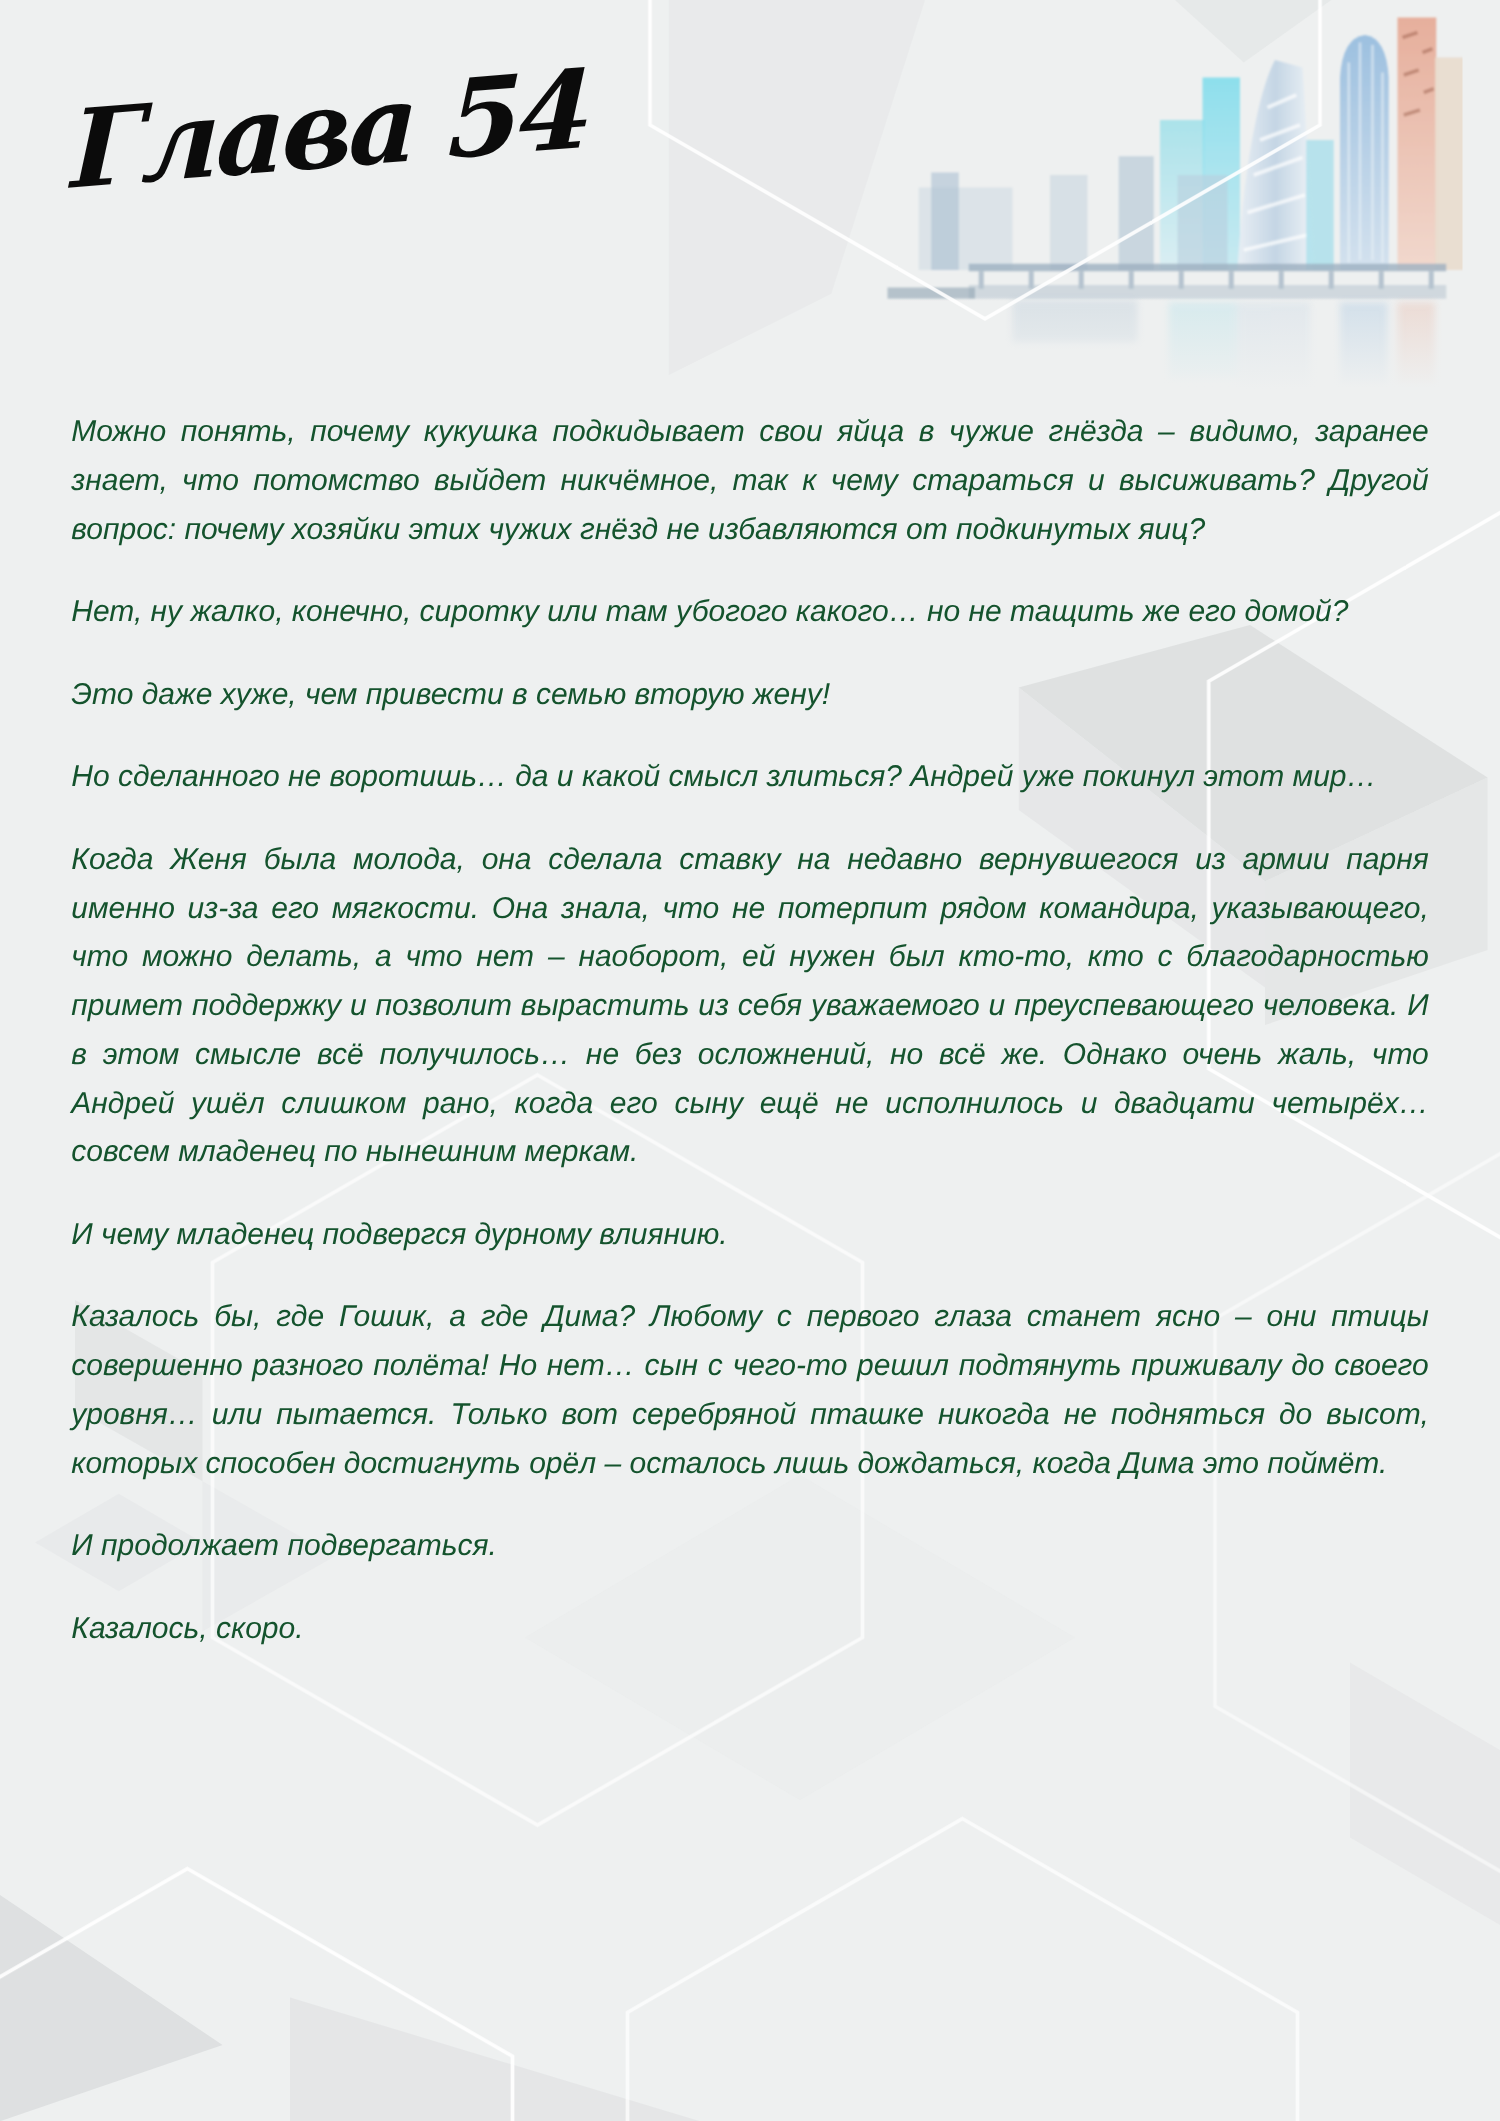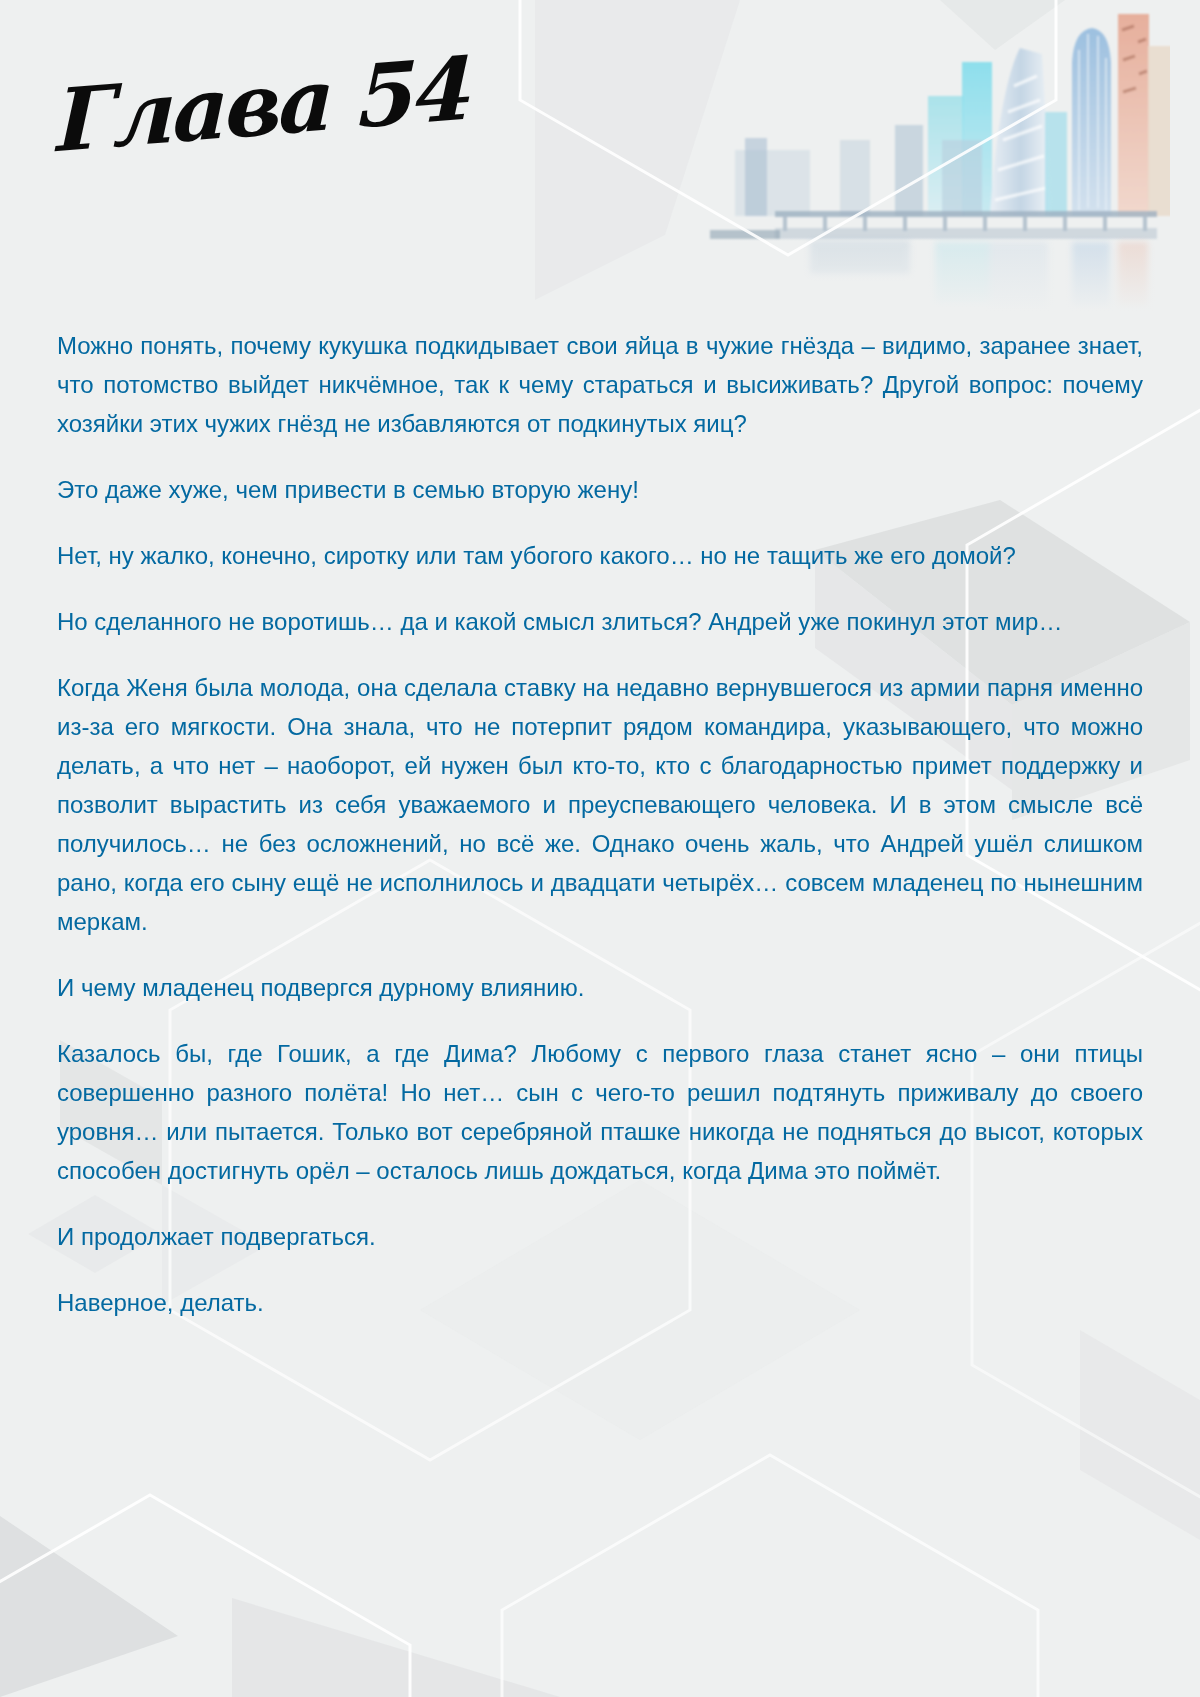--- a/index.html
+++ b/index.html
@@ -33,21 +33,22 @@
     transform-origin:left bottom;
     white-space:nowrap;
   }
   .content{
     position:absolute;left:57px;right:57px;top:326px;z-index:3;
   }
   .content p{
     margin:0 0 27px 0;
     font-size:24px;line-height:39px;
     text-align:justify;
-    color:#0369a1;
+    color:#14532d;
+    font-style:italic;
   }
 </style>
 </head>
 <body>
 
 <div class="page">
 
   <svg class="bg-fills" viewBox="0 0 1200 1697" xmlns="http://www.w3.org/2000/svg" aria-hidden="true">
     <polygon points="535,0 740,0 665,235 535,300" fill="#e7e8e9" opacity="0.75"></polygon>
     <polygon points="940,0 1065,0 995,50" fill="#e3e5e6" opacity="0.7"></polygon>
@@ -150,23 +151,23 @@
       <polygon points="150,1495 410,1645 410,1945 150,2095 -110,1945 -110,1645"></polygon>
       <polygon points="770,1455 1038,1610 1038,1920 770,2075 502,1920 502,1610" opacity="0.8"></polygon>
       <polygon points="1240,900 1508,1055 1508,1365 1240,1520 972,1365 972,1055" opacity="0.6"></polygon>
     </g>
   </svg>
 
   <h1 class="chapter-title">Глава 54</h1>
 
   <div class="content">
     <p>Можно понять, почему кукушка подкидывает свои яйца в чужие гнёзда – видимо, заранее знает, что потомство выйдет никчёмное, так к чему стараться и высиживать? Другой вопрос: почему хозяйки этих чужих гнёзд не избавляются от подкинутых яиц?</p>
+    <p>Нет, ну жалко, конечно, сиротку или там убогого какого… но не тащить же его домой?</p>
     <p>Это даже хуже, чем привести в семью вторую жену!</p>
-    <p>Нет, ну жалко, конечно, сиротку или там убогого какого… но не тащить же его домой?</p>
     <p>Но сделанного не воротишь… да и какой смысл злиться? Андрей уже покинул этот мир…</p>
     <p>Когда Женя была молода, она сделала ставку на недавно вернувшегося из армии парня именно из-за его мягкости. Она знала, что не потерпит рядом командира, указывающего, что можно делать, а что нет – наоборот, ей нужен был кто-то, кто с благодарностью примет поддержку и позволит вырастить из себя уважаемого и преуспевающего человека. И в этом смысле всё получилось… не без осложнений, но всё же. Однако очень жаль, что Андрей ушёл слишком рано, когда его сыну ещё не исполнилось и двадцати четырёх… совсем младенец по нынешним меркам.</p>
     <p>И чему младенец подвергся дурному влиянию.</p>
     <p>Казалось бы, где Гошик, а где Дима? Любому с первого глаза станет ясно – они птицы совершенно разного полёта! Но нет… сын с чего-то решил подтянуть приживалу до своего уровня… или пытается. Только вот серебряной пташке никогда не подняться до высот, которых способен достигнуть орёл – осталось лишь дождаться, когда Дима это поймёт.</p>
     <p>И продолжает подвергаться.</p>
-    <p>Наверное, делать.</p>
+    <p>Казалось, скоро.</p>
   </div>
 
 </div>
 
 </body></html>

